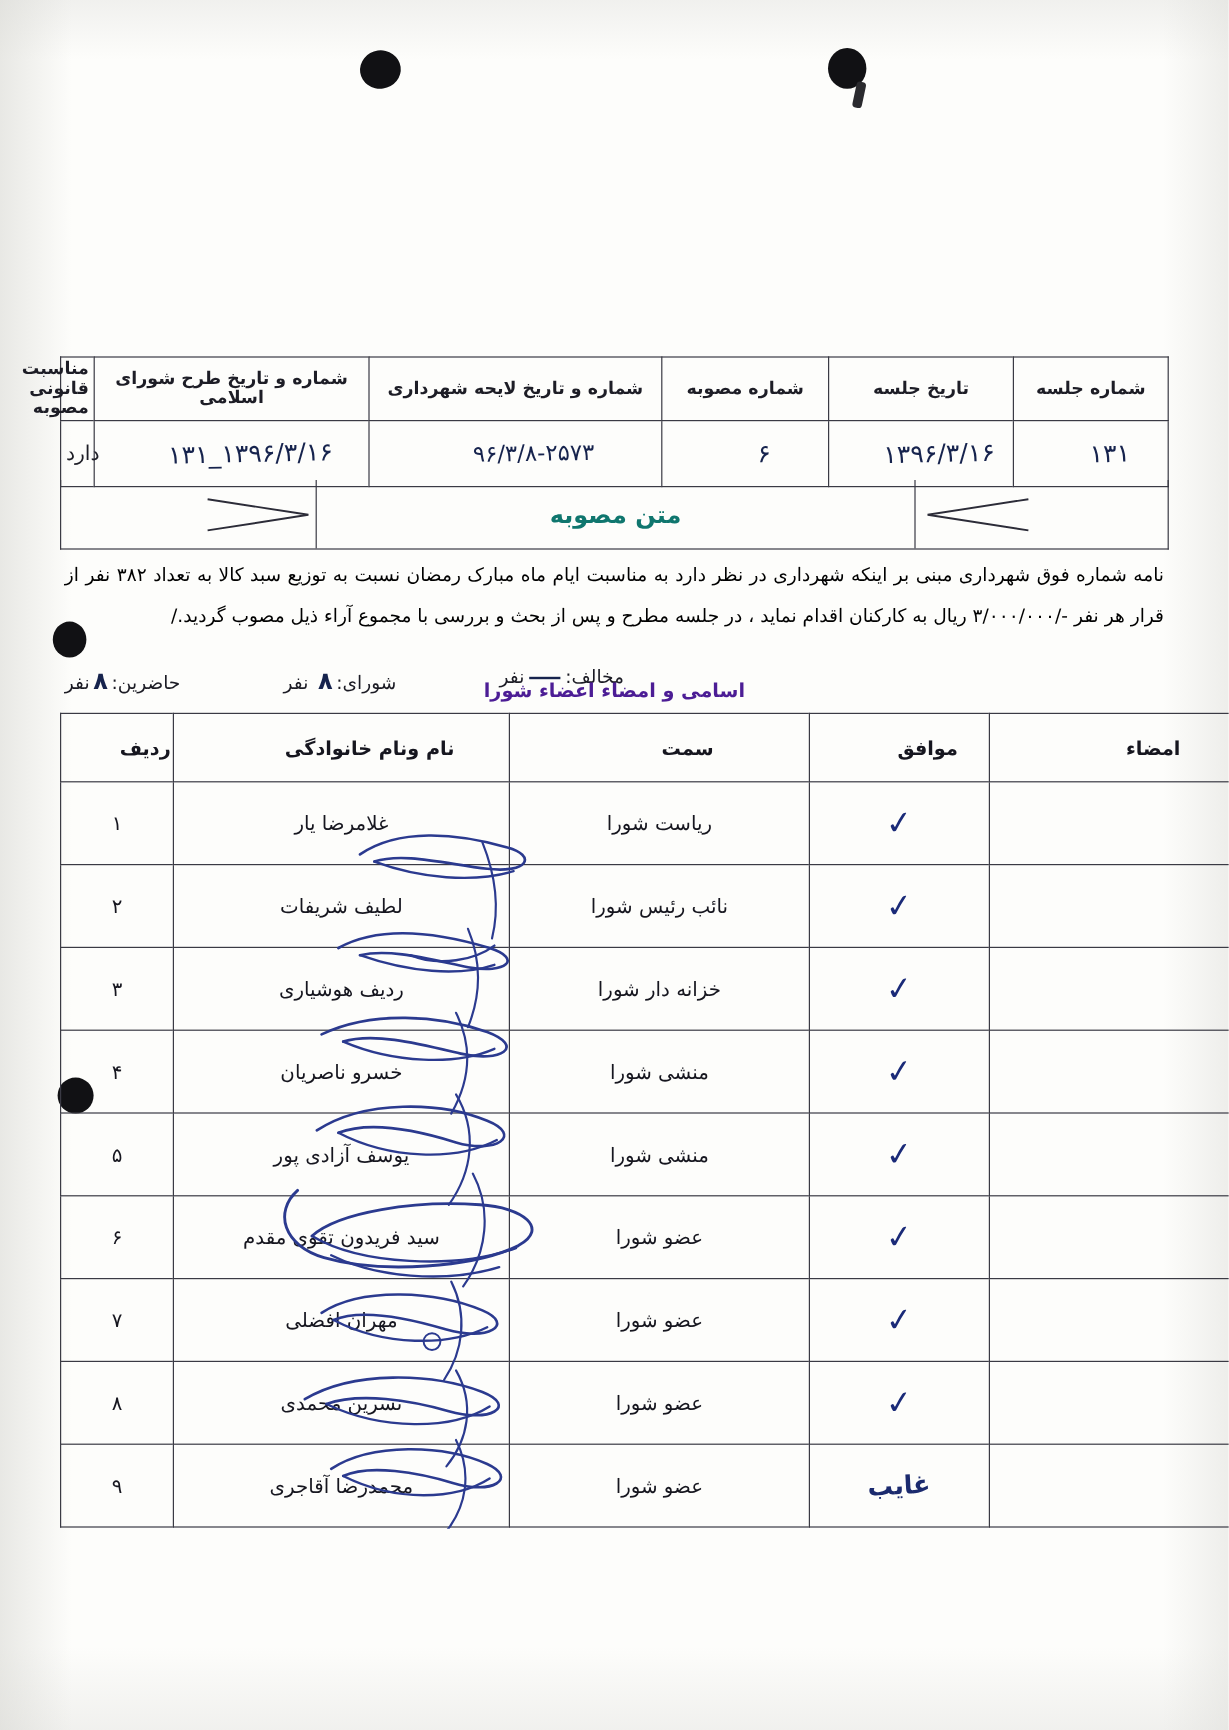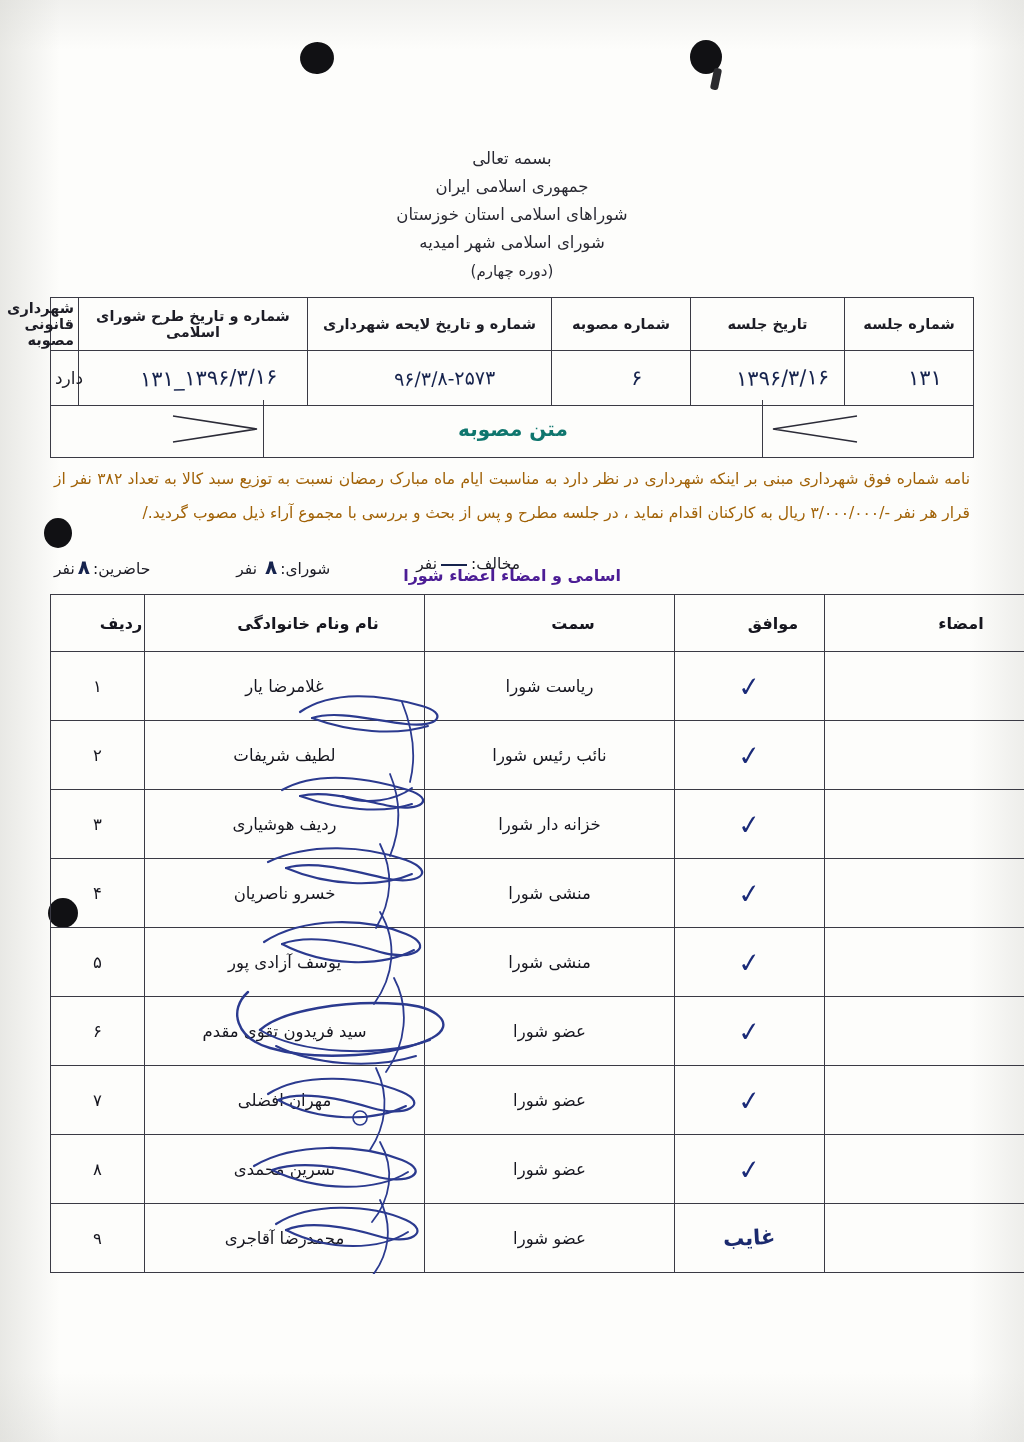--- a/index.html
+++ b/index.html
@@ -139,21 +139,21 @@
   
   .body-text {
     position: absolute;
     top: 462px;
     left: 54px;
     width: 916px;
     text-align: justify;
     direction: rtl;
     font-size: 15.5px;
     line-height: 34px;
-    color: #a16207;
+    color: #000000;
   }
   .vote-line {
     position: absolute;
     top: 532px;
     left: 54px;
     width: 916px;
     display: flex;
     flex-direction: row-reverse;
     justify-content: flex-start;
     gap: 86px;
@@ -254,37 +254,30 @@
 
 <div class="page">
   <div class="paper-shade"></div>
 
   <div class="hole h1"></div>
   <div class="hole h2"></div>
   <div class="hole-nick n1"></div>
   <div class="hole h3"></div>
   <div class="hole h4"></div>
 
-  <div class="header">
-    <div>بسمه تعالی</div>
-    <div>جمهوری اسلامی ایران</div>
-    <div>شوراهای اسلامی استان خوزستان</div>
-    <div>شورای اسلامی شهر امیدیه</div>
-    <div class="term">(دوره چهارم)</div>
-  </div>
 
   <table class="info-table">
     <tbody>
         <tr>
       <th style="width:120px">شماره جلسه</th>
       <th style="width:145px">تاریخ جلسه</th>
       <th style="width:130px">شماره مصوبه</th>
       <th style="width:235px">شماره و تاریخ لایحه شهرداری</th>
       <th style="width:220px">شماره و تاریخ طرح شورای اسلامی</th>
-      <th>شهرداری قانونی مصوبه</th>
+      <th>مناسبت قانونی مصوبه</th>
     </tr>
     <tr>
       <td><span class="hand">۱۳۱</span></td>
       <td><span class="hand">۱۳۹۶/۳/۱۶</span></td>
       <td><span class="hand">۶</span></td>
       <td><span class="hand-sm">۹۶/۳/۸-۲۵۷۳</span></td>
       <td><span class="hand">۱۳۹۶/۳/۱۶_۱۳۱</span></td>
       <td><span class="num-fa" style="font-size:17px">دارد</span></td>
     </tr>
   </tbody>

